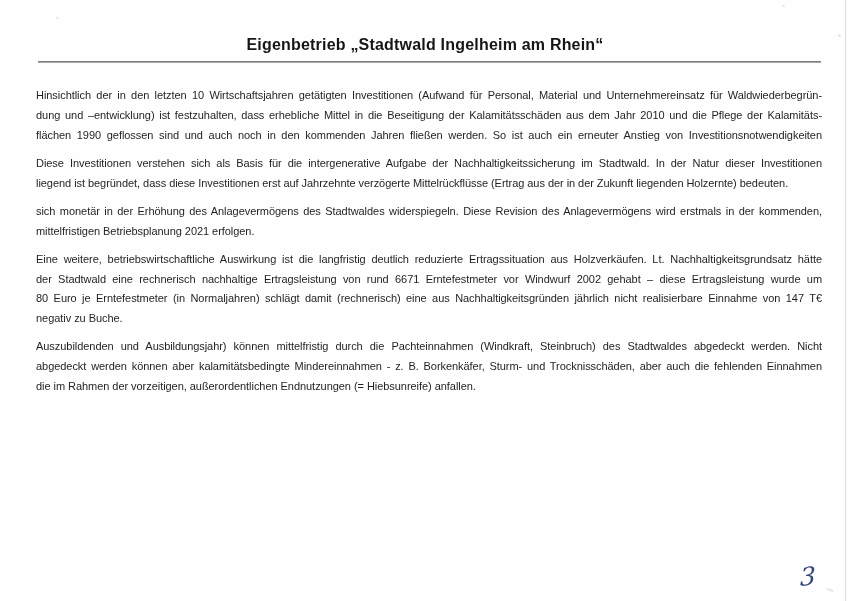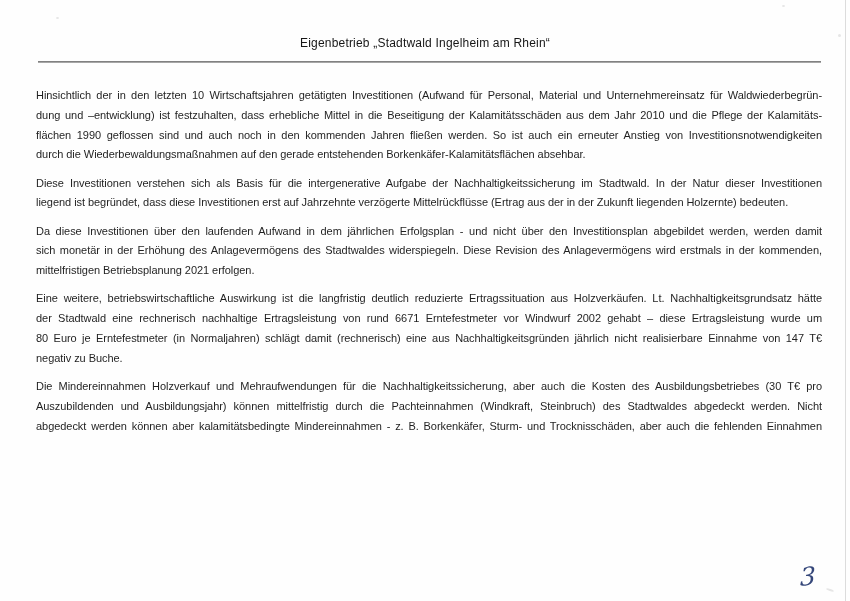--- a/index.html
+++ b/index.html
@@ -13,22 +13,22 @@
     background: #fefefe;
     font-family: "Liberation Sans", sans-serif;
     overflow: hidden;
   }
   .page-title {
     position: absolute;
     top: 36px;
     left: 0;
     width: 850px;
     text-align: center;
-    font-size: 12px;
-    font-weight: normal;
+    font-size: 16px;
+    font-weight: bold;
     color: #161616;
     letter-spacing: 0.2px;
   }
   .header-rule {
     position: absolute;
     top: 61px;
     left: 38px;
     width: 783px;
     height: 2px;
     background: linear-gradient(to bottom, #6e6e6e, #b9b9b9);
@@ -90,45 +90,43 @@
 <div class="page-title">Eigenbetrieb „Stadtwald Ingelheim am Rhein“</div>
 
 <div class="header-rule"></div>
 
 <div class="doc-body">
 
   <p class="para">
     <span class="ln">Hinsichtlich der in den letzten 10 Wirtschaftsjahren getätigten Investitionen (Aufwand für Personal, Material und Unternehmereinsatz für Waldwiederbegrün-</span>
     <span class="ln">dung und –entwicklung) ist festzuhalten, dass erhebliche Mittel in die Beseitigung der Kalamitätsschäden aus dem Jahr 2010 und die Pflege der Kalamitäts-</span>
     <span class="ln">flächen 1990 geflossen sind und auch noch in den kommenden Jahren fließen werden. So ist auch ein erneuter Anstieg von Investitionsnotwendigkeiten</span>
-    <span class="ln last">durch die Wiederbewaldungsmaßnahmen auf den gerade entstehenden Borkenkäfer-Kalamitätsflächen absehbar.</span>
   </p>
 
   <p class="para">
     <span class="ln">Diese Investitionen verstehen sich als Basis für die intergenerative Aufgabe der Nachhaltigkeitssicherung im Stadtwald. In der Natur dieser Investitionen</span>
     <span class="ln last">liegend ist begründet, dass diese Investitionen erst auf Jahrzehnte verzögerte Mittelrückflüsse (Ertrag aus der in der Zukunft liegenden Holzernte) bedeuten.</span>
   </p>
 
   <p class="para">
-    <span class="ln">Da diese Investitionen über den laufenden Aufwand in dem jährlichen Erfolgsplan - und nicht über den Investitionsplan abgebildet werden, werden damit</span>
     <span class="ln">sich monetär in der Erhöhung des Anlagevermögens des Stadtwaldes widerspiegeln. Diese Revision des Anlagevermögens wird erstmals in der kommenden,</span>
     <span class="ln last">mittelfristigen Betriebsplanung 2021 erfolgen.</span>
   </p>
 
   <p class="para">
     <span class="ln">Eine weitere, betriebswirtschaftliche Auswirkung ist die langfristig deutlich reduzierte Ertragssituation aus Holzverkäufen. Lt. Nachhaltigkeitsgrundsatz hätte</span>
     <span class="ln">der Stadtwald eine rechnerisch nachhaltige Ertragsleistung von rund 6671 Erntefestmeter vor Windwurf 2002 gehabt – diese Ertragsleistung wurde um</span>
     <span class="ln">80 Euro je Erntefestmeter (in Normaljahren) schlägt damit (rechnerisch) eine aus Nachhaltigkeitsgründen jährlich nicht realisierbare Einnahme von 147 T€</span>
     <span class="ln last">negativ zu Buche.</span>
   </p>
 
   <p class="para">
-    <span class="ln">Die Mindereinnahmen Holzverkauf und Mehraufwendungen für die Nachhaltigkeitssicherung, aber auch die Kosten des Ausbildungsbetriebes (30 T€ pro</span>
     <span class="ln">Auszubildenden und Ausbildungsjahr) können mittelfristig durch die Pachteinnahmen (Windkraft, Steinbruch) des Stadtwaldes abgedeckt werden. Nicht</span>
     <span class="ln">abgedeckt werden können aber kalamitätsbedingte Mindereinnahmen - z. B. Borkenkäfer, Sturm- und Trocknisschäden, aber auch die fehlenden Einnahmen</span>
+    <span class="ln last">die im Rahmen der vorzeitigen, außerordentlichen Endnutzungen (= Hiebsunreife) anfallen.</span>
   </p>
 
 </div>
 
 <div class="page-number">3</div>
 
 <div class="scan-edge-line"></div>
 <div class="speck s1"></div>
 <div class="speck s2"></div>
 <div class="speck s3"></div>

